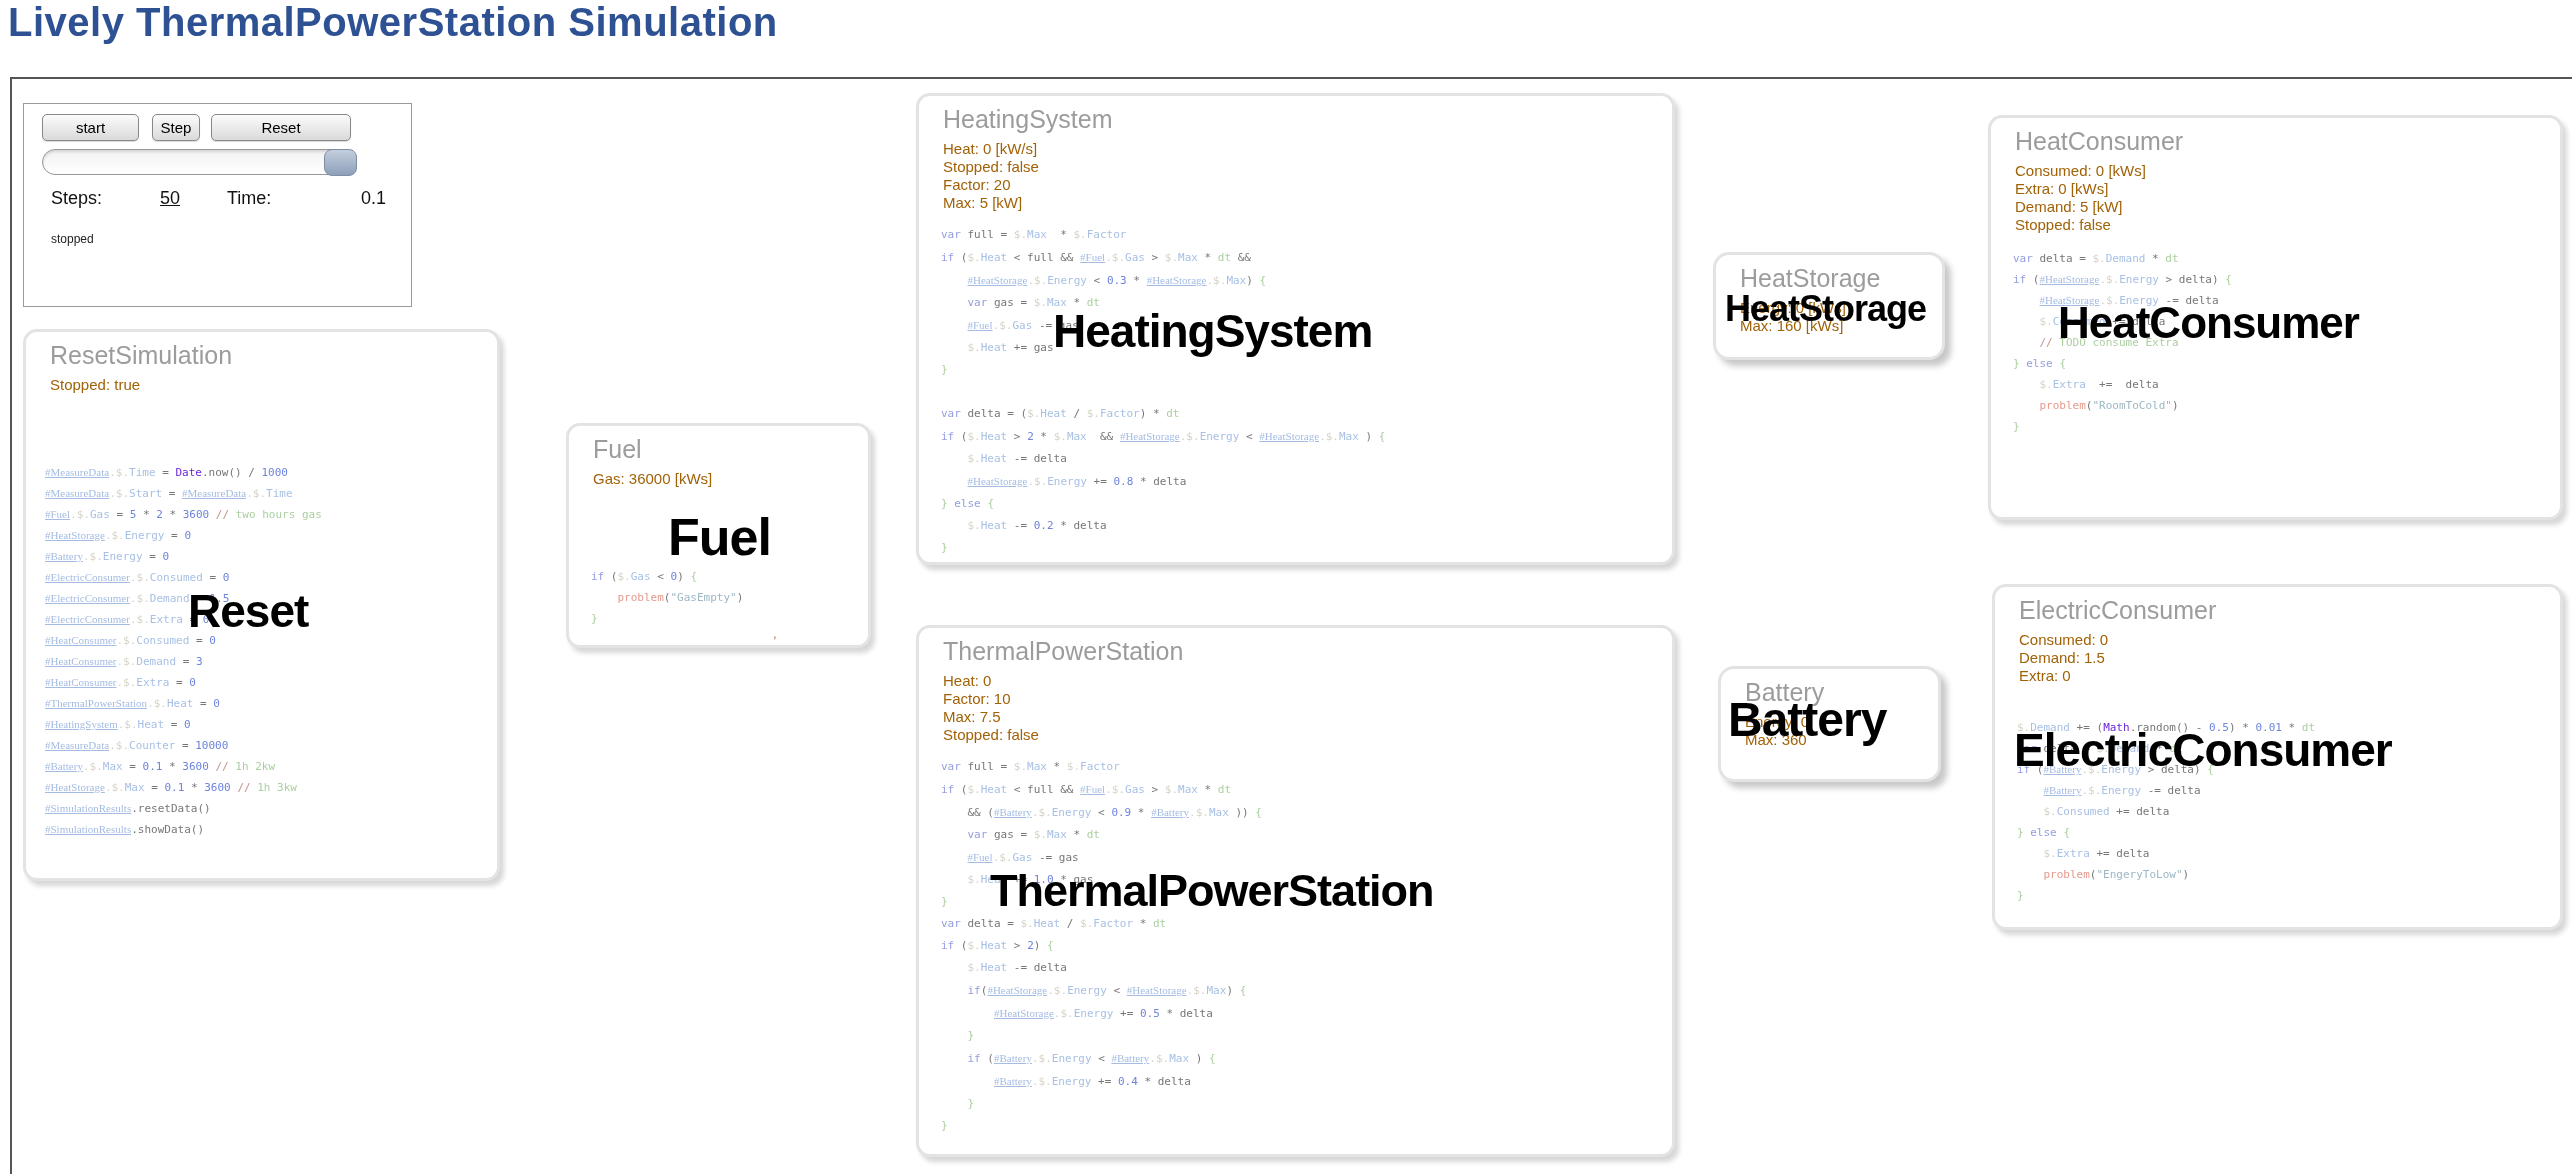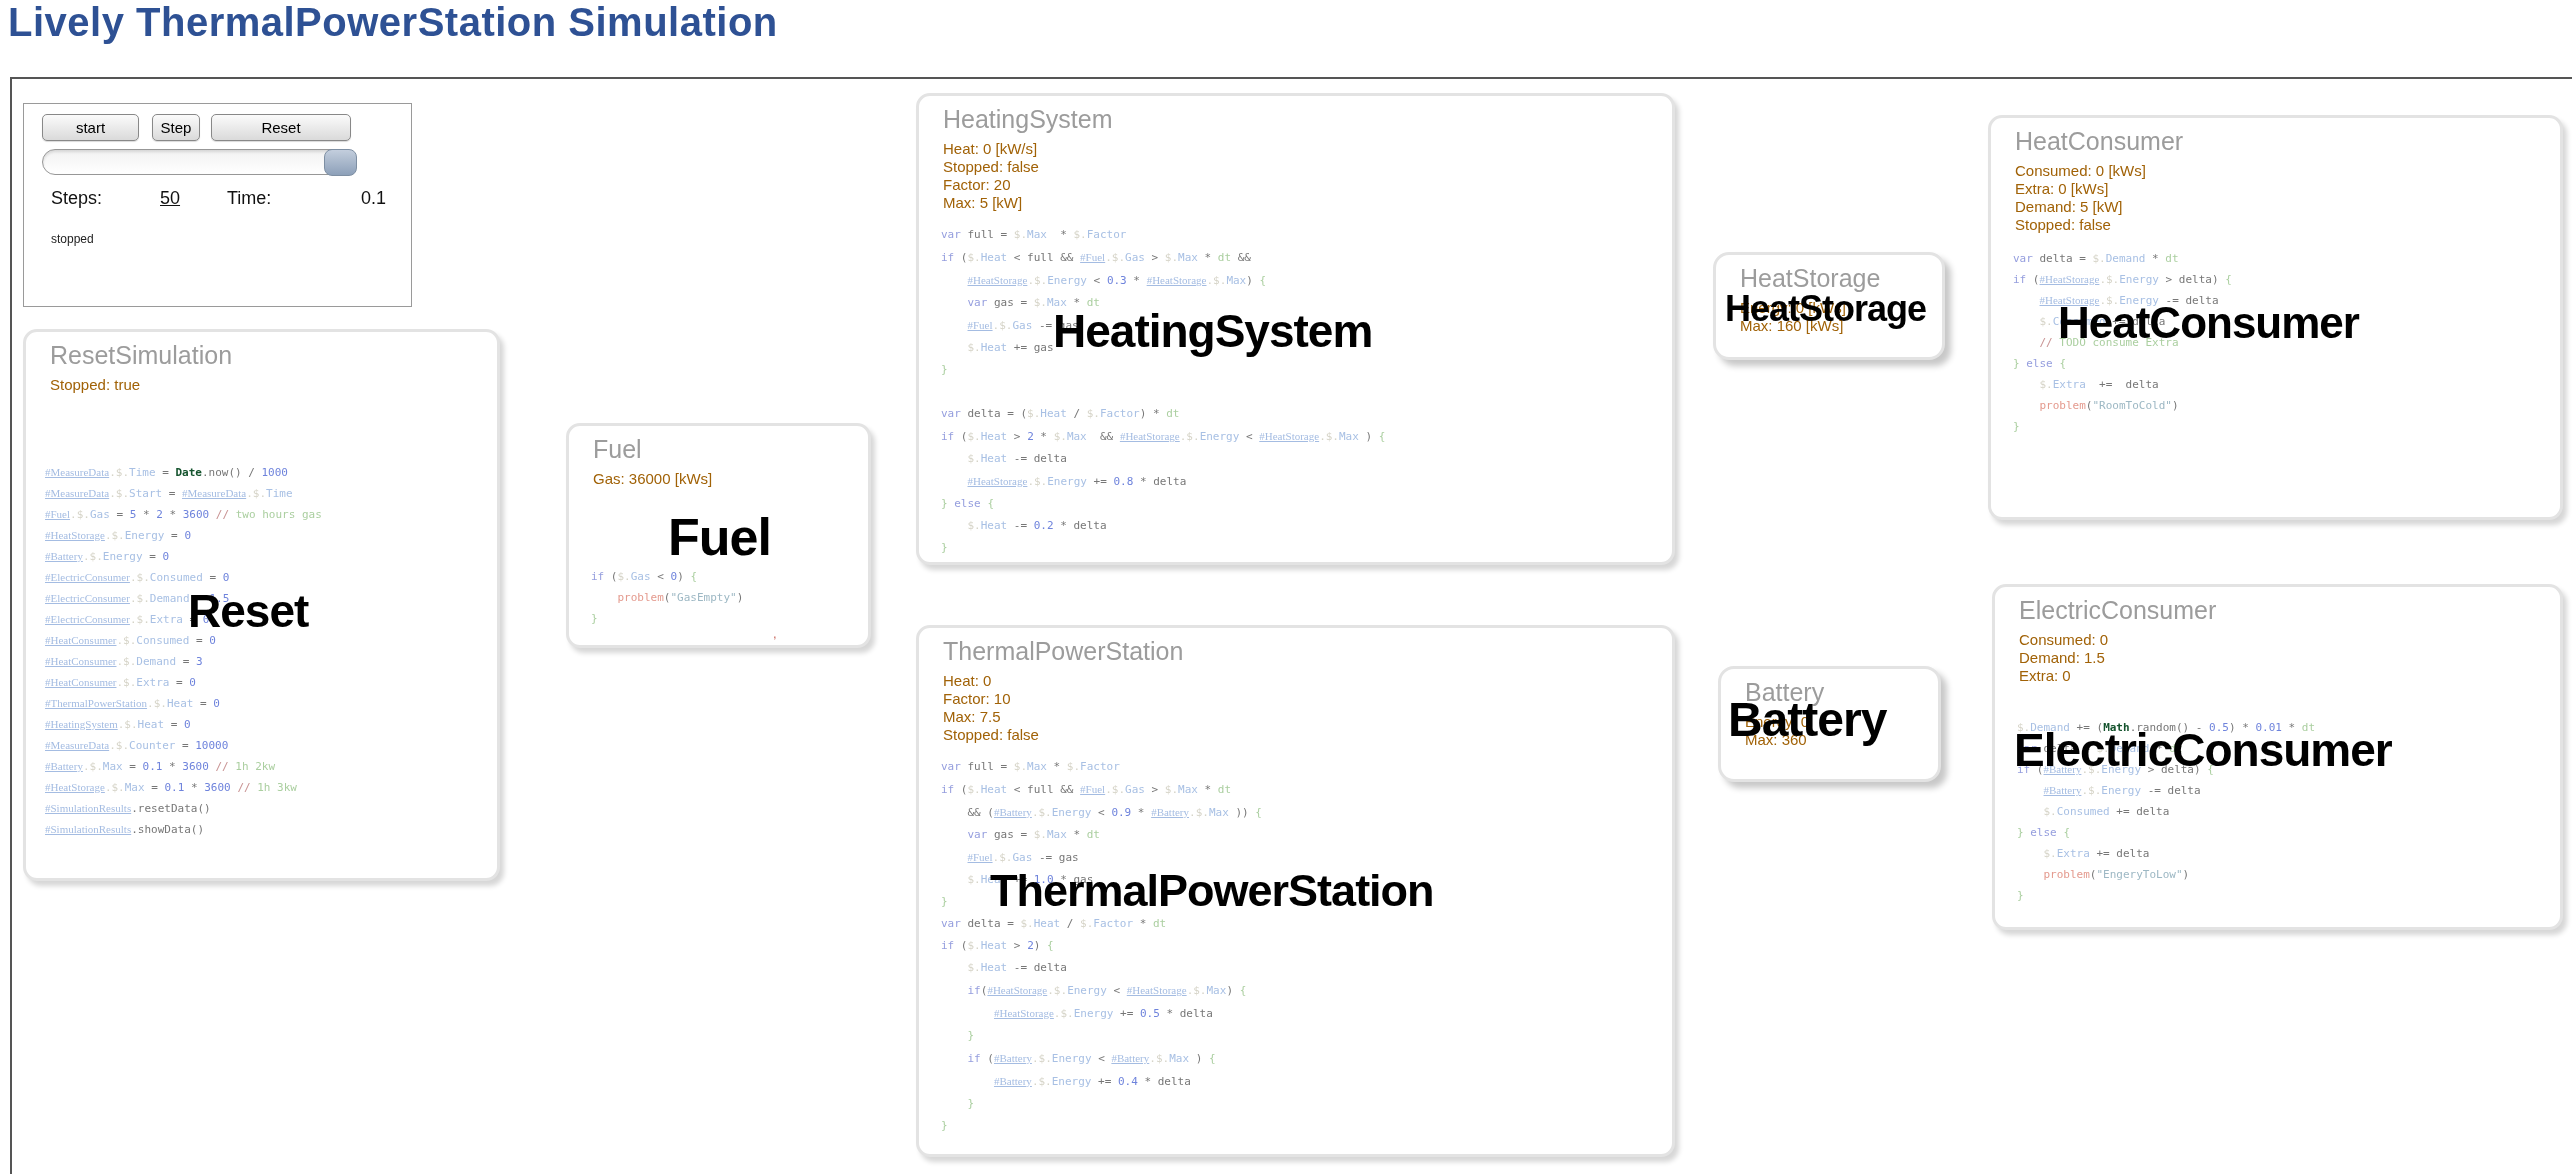--- a/index.html
+++ b/index.html
@@ -65,21 +65,21 @@
 
   
   .tk-plain    { color:#777; }
   .tk-keyword  { color:#959ede; }
   .tk-link     { color:#a4bce2; text-decoration:underline;font-family:Liberation Serif, serif; }
   .tk-faint    { color:#d6d4c8; }
   .tk-prop     { color:#a8c0e4; }
   .tk-number   { color:#6e83dc; }
   .tk-string   { color:#9db8c4; }
   .tk-problem  { color:#e49a8e; }
-  .tk-builtin  { color:#14532d;font-weight:bold; }
+  .tk-builtin  { color:#6d28d9; }
   .tk-dt       { color:#abcfa0; }
   .tk-comment  { color:#abcfa0; }
   .tk-com-slash{ color:#c89292; }
   .tk-brace    { color:#abcfa0; }
 
   
   .overlay-label { position:absolute; font-weight:bold; color:#000; white-space:nowrap;
                    z-index:10; letter-spacing:-1px; }
   .ol-reset                 { left:176px;  top:505px; font-size:46px; }
   .ol-fuel                  { left:656px;  top:428px; font-size:52px; }

